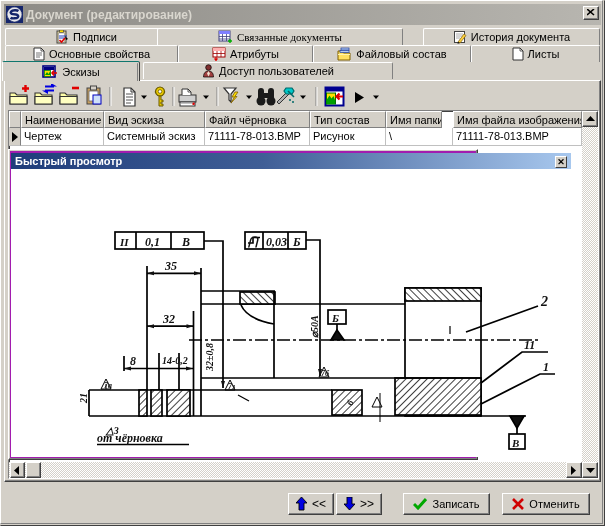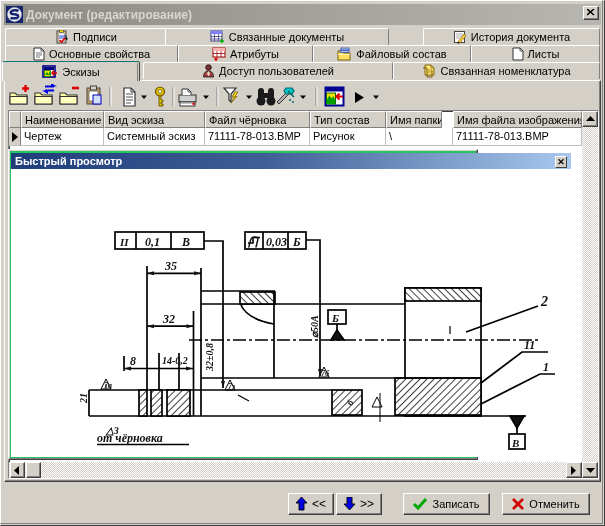--- a/index.html
+++ b/index.html
@@ -55,21 +55,21 @@
   font-size:11px; color:#000; line-height:16px; padding-left:3px; overflow:hidden; white-space:nowrap;}
 
 .sbtn { position:absolute; background:#d4d0c8;
   border-top:1px solid #fff; border-left:1px solid #fff; border-right:1px solid #404040; border-bottom:1px solid #404040;
   box-shadow:inset -1px -1px 0 #808080; }
 .strack { position:absolute;
   background:conic-gradient(#fff 0 25%, #d5d1c9 0 50%, #fff 0 75%, #d5d1c9 0);
   background-size:2px 2px; }
 
 #qv { position:absolute; left:3px; top:68px; width:470px; height:311px;
-  background:#22c55e;
+  background:#a21caf;
   border-top:1px solid #fff; border-left:1px solid #fff;
   border-right:1px solid #404040; border-bottom:1px solid #404040;
   box-shadow:inset -1px -1px 0 #808080, inset 1px 1px 0 #d4d0c8; z-index:6;}
 #qvhead { position:absolute; left:2px; top:3px; width:560px; height:16px;
   background:linear-gradient(to right,#1f3d7b 0%,#3f5e96 45%,#a8c8ee 100%);
   color:#fff; font-weight:bold; font-size:11px; line-height:16px; padding-left:4px;}
 #qvx { position:absolute; right:4px; top:3px; width:12px; height:12px; background:#d4d0c8;
   border-top:1px solid #fff; border-left:1px solid #fff; border-right:1px solid #404040; border-bottom:1px solid #404040;
   font-size:9px; line-height:10px; text-align:center; font-weight:bold; color:#000;}
 #canvas { position:absolute; left:2px; top:19px; width:560px; height:288px; background:#fff; overflow:hidden;}
@@ -98,21 +98,21 @@
 
 <div class="tabrow" style="top:28px;">
   <div class="tab" style="left:1px; width:162px;"><svg width="14" height="14" viewBox="0 0 14 14">
         <rect x="2" y="1" width="9" height="12" fill="#e8d8a0" stroke="#444"></rect>
         <rect x="4.5" y="0" width="4" height="2.5" fill="#ffe000" stroke="#444" stroke-width="0.7"></rect>
         <rect x="3.5" y="3" width="6" height="9" fill="#fff" stroke="#888" stroke-width="0.6"></rect>
         <path d="M4,6 l8,0 M4,8 l5,0" stroke="#2040c0" stroke-width="1"></path>
         <path d="M4.5,10 l2,2 l3.5,-4" stroke="#e00000" stroke-width="1.6" fill="none"></path>
         <path d="M10,6 L13,9 L11,10 Z" fill="#000"></path>
       </svg>Подписи</div>
-  <div class="tab" style="left:161px; width:224px;"><svg width="15" height="14" viewBox="0 0 15 14">
+  <div class="tab" style="left:153px; width:246px;font-family:Liberation Serif, serif;"><svg width="15" height="14" viewBox="0 0 15 14">
         <rect x="1" y="1" width="11" height="10" fill="#fff" stroke="#404080"></rect>
         <rect x="1" y="1" width="11" height="3" fill="#8080ff"></rect>
         <path d="M1,6.5 l11,0 M1,9 l11,0 M4.5,4 l0,7 M8.5,4 l0,7" stroke="#404080" stroke-width="0.8"></path>
         <path d="M12,9 l0,4 M10,11 l4,0" stroke="#00b000" stroke-width="1.4"></path>
       </svg>Связанные документы</div>
   <div class="tab" style="left:419px; width:177px;"><svg width="14" height="14" viewBox="0 0 14 14">
         <rect x="1.5" y="1.5" width="10" height="11" fill="#fff" stroke="#444"></rect>
         <path d="M3,4 l7,0 M3,6 l7,0 M3,8 l4,0" stroke="#999" stroke-width="0.8"></path>
         <path d="M5,12 L11,4 L13,5.5 L7,13 Z" fill="#ffd040" stroke="#806000" stroke-width="0.7"></path>
         <path d="M5,12 L4.5,13.8 L7,13 Z" fill="#000"></path>
@@ -142,26 +142,20 @@
         <path d="M8,1 L8,4 L11,4" fill="none" stroke="#333" stroke-width="0.8"></path>
       </svg>Листы</div>
 </div>
 
 <div class="tabrow" style="top:62px;">
   <div class="tab" style="left:139px; width:250px;"><svg width="13" height="14" viewBox="0 0 13 14">
         <circle cx="6.5" cy="3.5" r="2.8" fill="#803030" stroke="#000" stroke-width="0.7"></circle>
         <path d="M1.5,13 C1.5,8.5 4,7 6.5,7 C9,7 11.5,8.5 11.5,13 Z" fill="#a04040" stroke="#000" stroke-width="0.7"></path>
         <path d="M6.5,7 l-1.5,2.5 l1.5,3 l1.5,-3 Z" fill="#f0e0d0"></path>
       </svg>Доступ пользователей</div>
-  <div class="tab" style="left:389px; width:207px;"><svg width="14" height="14" viewBox="0 0 14 14">
-        <path d="M3,1 L9,1 L12,4 L12,11 L3,11 Z" fill="#ffe880" stroke="#806000"></path>
-        <path d="M9,1 L9,4 L12,4" fill="none" stroke="#806000" stroke-width="0.8"></path>
-        <path d="M1,4 L5,4 L5,13 L10,13 L10,6" fill="none" stroke="#806000" stroke-width="1"></path>
-        <path d="M5,6 l5,0 M5,8 l5,0" stroke="#a08000" stroke-width="0.8"></path>
-      </svg>Связанная номенклатура</div>
 </div>
 <div id="seltab"><svg width="16" height="14" viewBox="0 0 16 14">
       <rect x="1" y="1" width="12" height="11" fill="#fff" stroke="#000080" stroke-width="1.6"></rect>
       <rect x="2" y="2" width="10" height="3" fill="#000080"></rect>
       <rect x="2.5" y="5.5" width="6" height="6" fill="#ffe000" stroke="#008000" stroke-width="0.8"></rect>
       <path d="M3,10 l2,-3 l1.5,2 l1.5,-2.5 l1,3.5 Z" fill="#00a000"></path>
       <path d="M15,8 L10,8 M12,5.5 L10,8 L12,10.5" stroke="#e00000" stroke-width="1.6" fill="none"></path>
     </svg>Эскизы</div>
 
 <div id="content">

